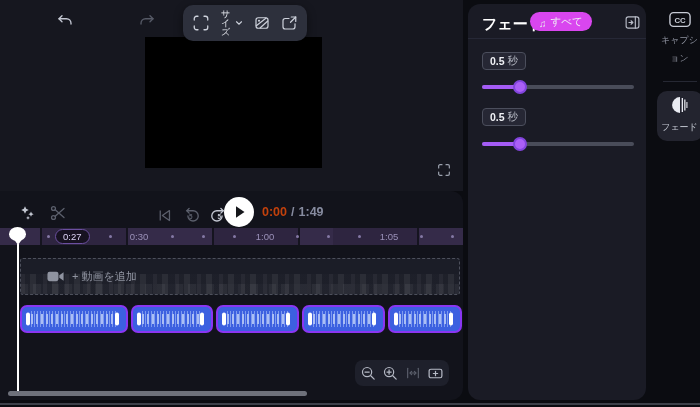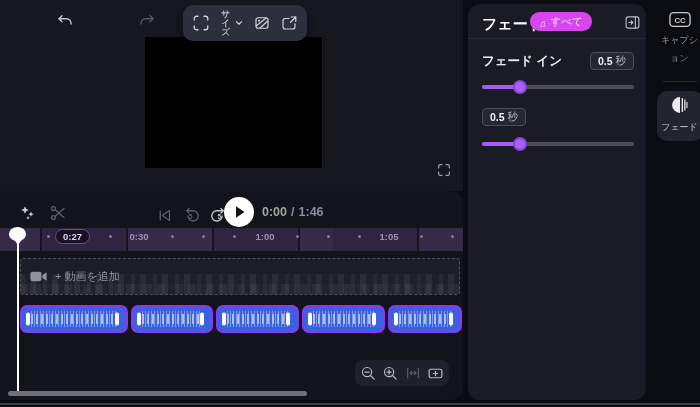--- a/index.html
+++ b/index.html
@@ -31,37 +31,37 @@
 
   
   .timeline { position:absolute; left:0; top:191px; width:463px; height:209px;
               background:#12131b; border-radius:0 12px 12px 0; }
   .tl-btn { position:absolute; width:24px; height:24px; color:#c3c7d2; }
   .dim { color:#5c606d !important; }
   .play-btn { position:absolute; left:224px; top:6px; width:30px; height:30px;
               border-radius:50%; background:#fff; }
   .time-display { position:absolute; left:262px; top:14px; display:flex; gap:4px;
                   font-size:12.5px; font-weight:700; align-items:baseline; }
-  .time-current { color:#a3a3a3; }
+  .time-current { color:#c2410c; }
   .time-sep, .time-total { color:#878ca0; font-weight:600; }
 
-  .ruler { position:absolute; left:0; top:37px; width:463px; height:23px; overflow:hidden;
+  .ruler { position:absolute; left:0; top:37px; width:463px; height:17px; overflow:hidden;
            background:repeating-linear-gradient(90deg,
              #2e2540 0 84px, #15141f 84px 86px, #352b49 86px 170px, #15141f 170px 172px);
-           background-position:-130px 0; cursor:pointer;font-weight:bold; }
+           background-position:-130px 0; cursor:pointer; }
   .ruler-pill { position:absolute; left:55px; top:1px; height:15px; padding:0 7px;
                 display:flex; align-items:center; border:1px solid #6b4fa0; border-radius:8px;
                 background:#171221; font-size:9.5px; color:#ddd3f5; }
   .ruler-label { position:absolute; top:3px; transform:translateX(-50%);
                  font-size:9.5px; color:#9a90b8; }
   .ruler-dot { position:absolute; top:7px; width:3px; height:3px; border-radius:50%; background:#8478a5; }
 
   .video-track { position:absolute; left:20px; top:67px; width:440px; height:37px;
                  border:1px dashed #4d505c; border-radius:3px; background:#1b1d27;
-                 display:flex; align-items:center; gap:8px; padding-left:9px; cursor:pointer;
+                 display:flex; align-items:center; gap:8px; padding-left:26px; cursor:pointer;
                  overflow:hidden; }
   .video-track::before { content:''; position:absolute; left:0; right:0; bottom:0; height:58%;
       background:repeating-linear-gradient(90deg, rgba(255,255,255,.055) 0 4px, rgba(255,255,255,.015) 4px 9px,
         rgba(255,255,255,.07) 9px 15px, rgba(255,255,255,.01) 15px 22px); }
   .video-track::after { content:''; position:absolute; left:0; right:0; bottom:0; height:30%;
       background:repeating-linear-gradient(90deg, rgba(255,255,255,.05) 0 7px, rgba(255,255,255,.01) 7px 12px,
         rgba(255,255,255,.06) 12px 20px, rgba(255,255,255,.02) 20px 31px); }
   .add-video-icon { color:#8f93a0; z-index:2; }
   .add-video-label { font-size:11px; color:#8f93a0; z-index:2; }
 
@@ -230,21 +230,21 @@
       </svg>
   </button>
   <button class="play-btn">
     <svg width="30" height="30" viewBox="0 0 30 30">
         <path d="M12 9.2 20.5 15 12 20.8z" fill="#15161a"></path>
       </svg>
   </button>
   <div class="time-display">
     <span class="time-current">0:00</span>
     <span class="time-sep">/</span>
-    <span class="time-total">1:46</span>
+    <span class="time-total">1:49</span>
   </div>
 
   <div class="ruler">
     <span class="ruler-pill">0:27</span>
   <span class="ruler-dot" style="left: 47px;"></span>
       <span class="ruler-dot" style="left: 109px;"></span>
       <span class="ruler-dot" style="left: 171px;"></span>
       <span class="ruler-dot" style="left: 202px;"></span>
       <span class="ruler-dot" style="left: 233px;"></span>
       <span class="ruler-dot" style="left: 296px;"></span>
@@ -342,21 +342,20 @@
     <svg width="17" height="17" viewBox="0 0 24 24" fill="none" stroke="currentColor" stroke-width="1.6" stroke-linecap="round" stroke-linejoin="round">
         <rect x="3" y="4" width="18" height="16" rx="3"></rect>
         <path d="M16 4v16"></path>
         <path d="M7 12h5"></path>
         <path d="M10 9.5 12.5 12 10 14.5"></path>
       </svg>
   </button>
   <div class="panel-divider"></div>
 
   <div class="control-row" style="top:48px">
-    <span class="control-label">フェード イン</span>
     <span class="value-chip">
       <span class="val">0.5</span>
       <span class="unit">秒</span>
     </span>
   </div>
   <div class="slider" style="top:76px">
     <div class="slider-track"></div>
     <div class="slider-fill" style="width: 25%;"></div>
     <div class="slider-thumb" style="left: 25%;"></div>
   </div>

